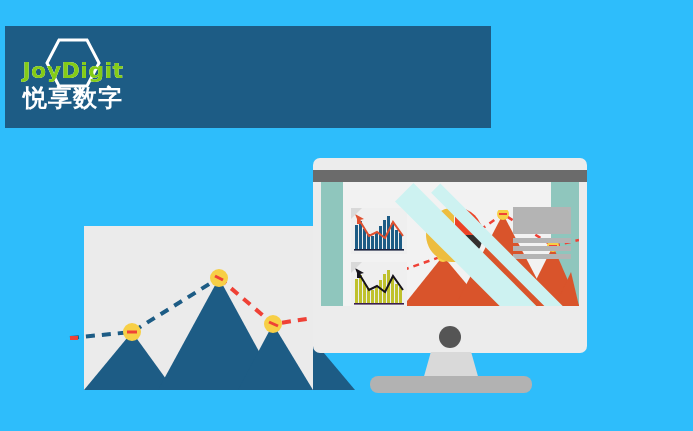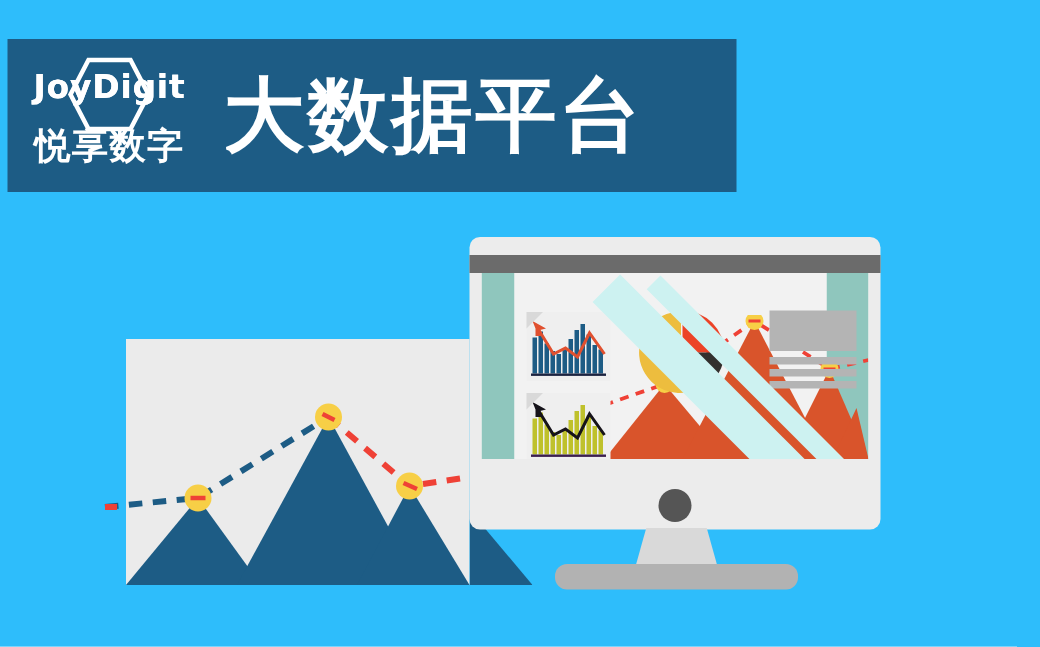--- a/index.html
+++ b/index.html
@@ -39,24 +39,24 @@
   #logo-hex {
     position: absolute;
     left: 26px;
     top: 2px;
     width: 56px;
     height: 50px;
   }
   #logo-wordmark {
     position: absolute;
     left: 0;
-    top: 12px;
+    top: 24px;
     width: 108px;
     text-align: center;
-    color: #ffffff;
+    color: #84cc16;
     font-size: 22px;
     font-weight: bold;
     letter-spacing: 0.5px;
     font-family: "DejaVu Sans", sans-serif;
     line-height: 1;
     text-shadow: 0 0 0 #fff;
   }
   #logo-sub {
     position: absolute;
     left: 0;
@@ -273,21 +273,20 @@
   <div id="banner">
 
     <div id="logo-block">
       <svg id="logo-hex" viewBox="0 0 56 50">
         <polygon points="14,2 42,2 54,25 42,48 14,48 2,25" fill="none" stroke="#ffffff" stroke-width="3"></polygon>
       </svg>
       <div id="logo-wordmark">JoyDigit</div>
       <div id="logo-sub">悦享数字</div>
     </div>
 
-    <div id="banner-title">大数据平台</div>
   </div>
 
   <div id="left-panel">
     <svg id="left-panel-svg" viewBox="0 0 243 164">
 
       <polygon fill="#1d5c85" points="14,164 62,106 104,164"></polygon>
       <polygon fill="#1d5c85" points="88,164 149,52 210,164"></polygon>
       <polygon fill="#1d5c85" points="168,164 203,98 243,164"></polygon>
 
       <polyline fill="none" stroke="#1d5c85" stroke-width="4" stroke-dasharray="9,7" stroke-linecap="butt" points="0,112 62,106 149,52"></polyline>

